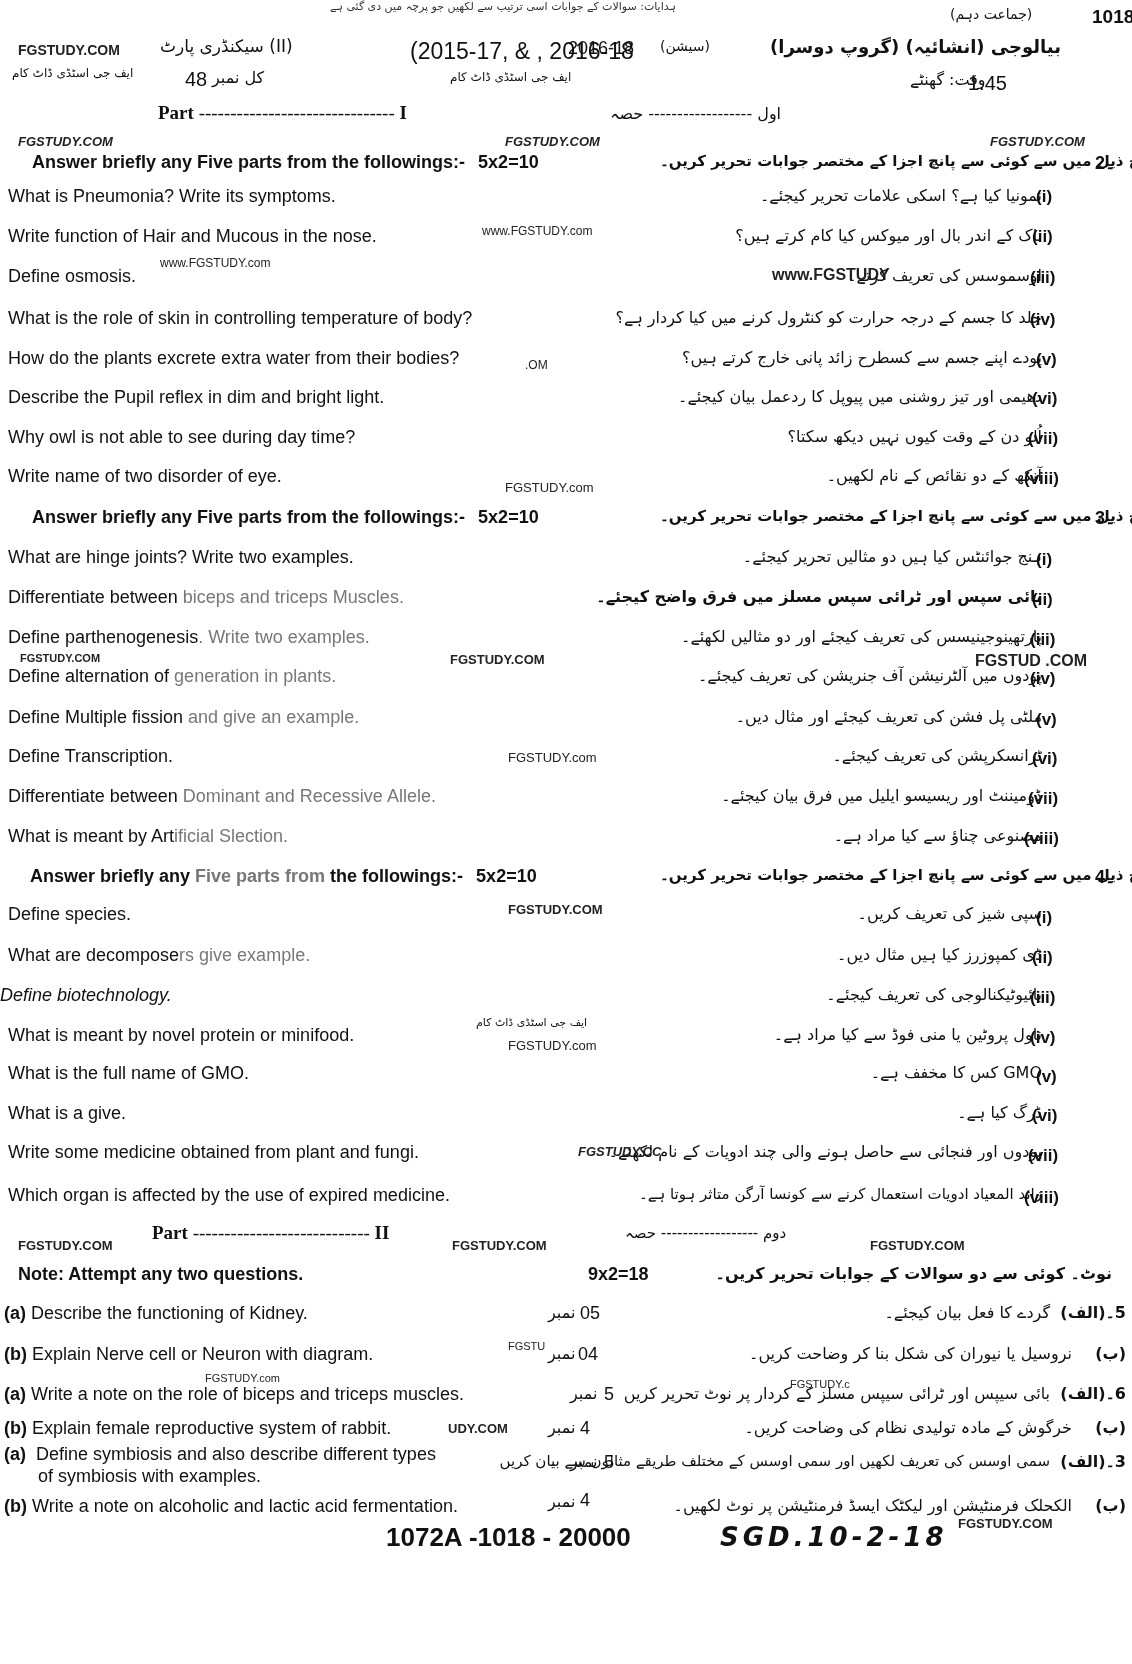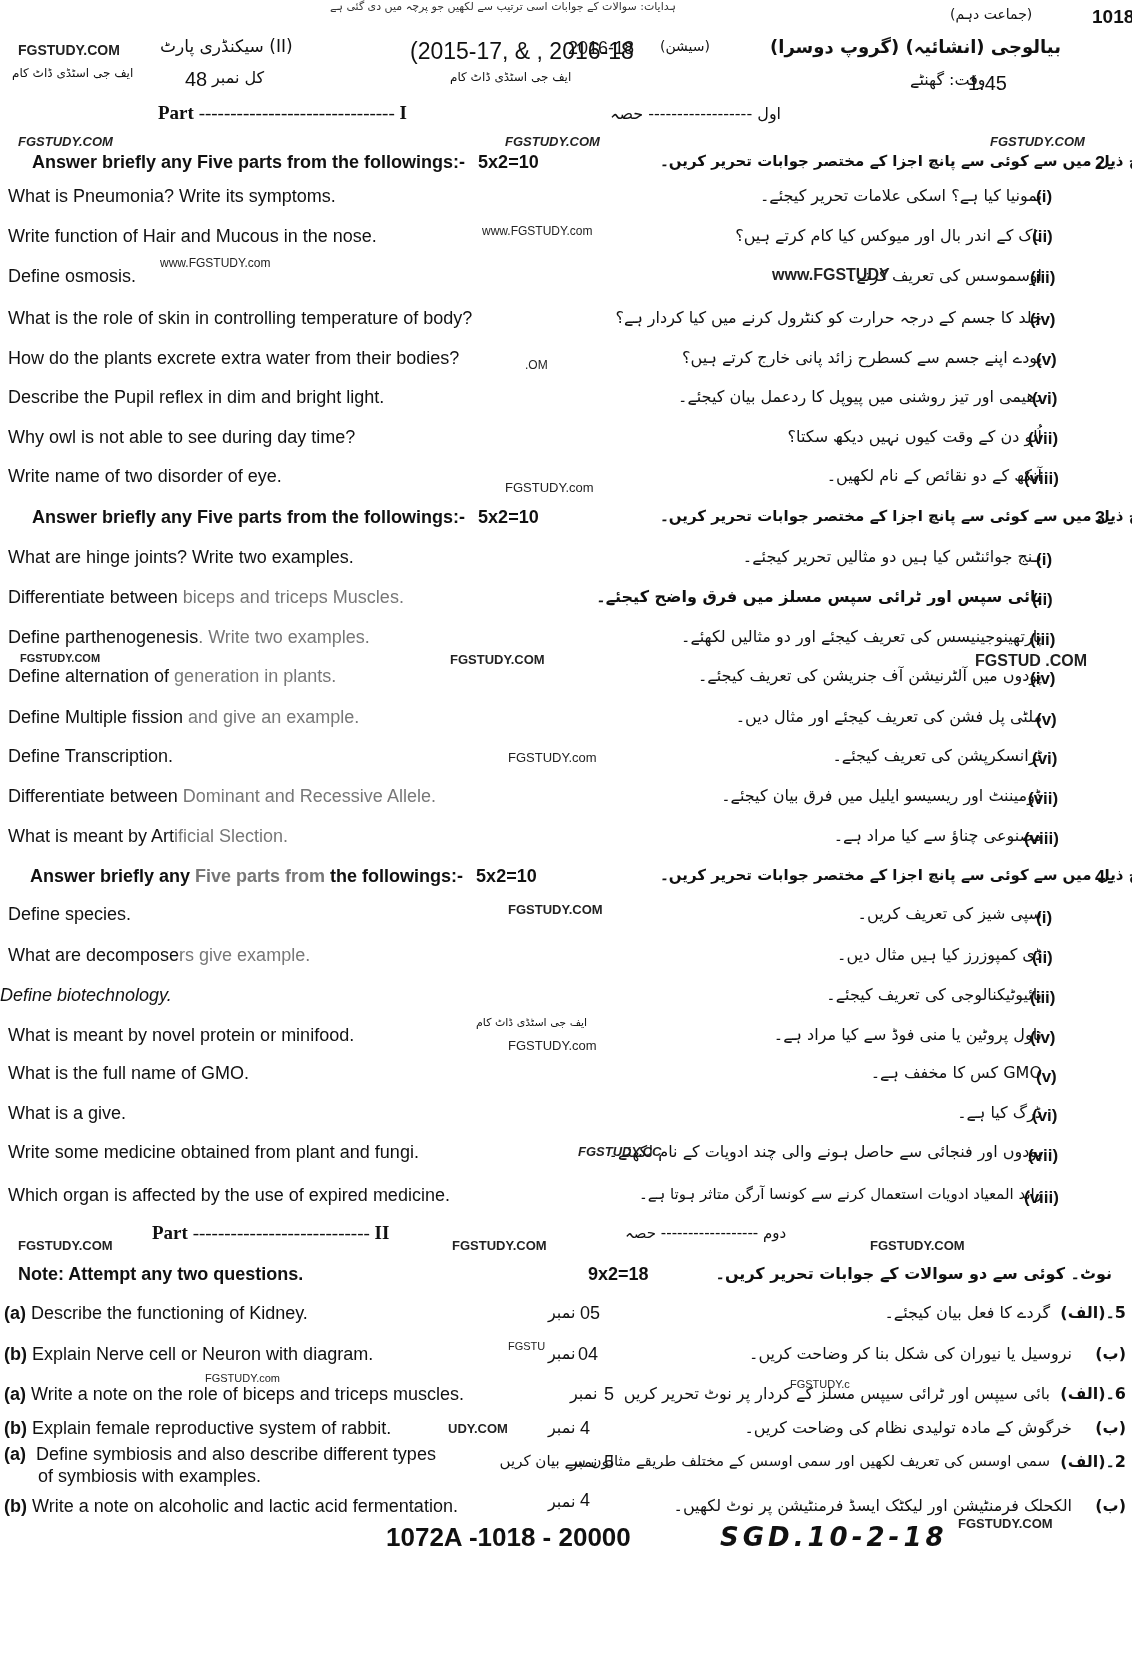--- a/index.html
+++ b/index.html
@@ -229,21 +229,21 @@
 <div class="abs ur" style="left:548px;top:1418px;">نمبر</div>
 <div class="abs en" style="left:580px;top:1418px;">4</div>
 <div class="abs ur" style="right:60px;top:1418px;">خرگوش کے مادہ تولیدی نظام کی وضاحت کریں۔</div>
 <div class="abs ur" style="right:6px;top:1418px;font-weight:bold;">(ب)</div>
 
 <div class="abs en" style="left:4px;top:1444px;"><b>(a)</b>&nbsp; <span>Define symbiosis and also describe different types</span></div>
 <div class="abs en" style="left:38px;top:1466px;">of symbiosis with examples.</div>
 <div class="abs ur" style="left:570px;top:1452px;">نمبر</div>
 <div class="abs en" style="left:604px;top:1452px;">5</div>
 <div class="abs ur" style="right:82px;top:1452px;font-size:15px;">سمی اوسس کی تعریف لکھیں اور سمی اوسس کے مختلف طریقے مثالوں سے بیان کریں</div>
-<div class="abs ur" style="right:6px;top:1452px;font-weight:bold;">2۔(الف)</div>
+<div class="abs ur" style="right:6px;top:1452px;font-weight:bold;">3۔(الف)</div>
 
 <div class="abs en" style="left:4px;top:1496px;"><b>(b)</b> <span>Write a note on alcoholic and lactic acid fermentation.</span></div>
 <div class="abs ur" style="left:548px;top:1492px;">نمبر</div>
 <div class="abs en" style="left:580px;top:1490px;">4</div>
 <div class="abs ur" style="right:60px;top:1496px;">الکحلک فرمنٹیشن اور لیکٹک ایسڈ فرمنٹیشن پر نوٹ لکھیں۔</div>
 <div class="abs ur" style="right:6px;top:1496px;font-weight:bold;">(ب)</div>
 <div class="abs wmb" style="left:958px;top:1516px;">FGSTUDY.COM</div>
 
 <div class="abs big" style="left:386px;top:1522px;">1072A -1018 - 20000</div>
 <div class="abs hand" style="left:720px;top:1522px;letter-spacing:4px;">SGD.10-2-18</div>

